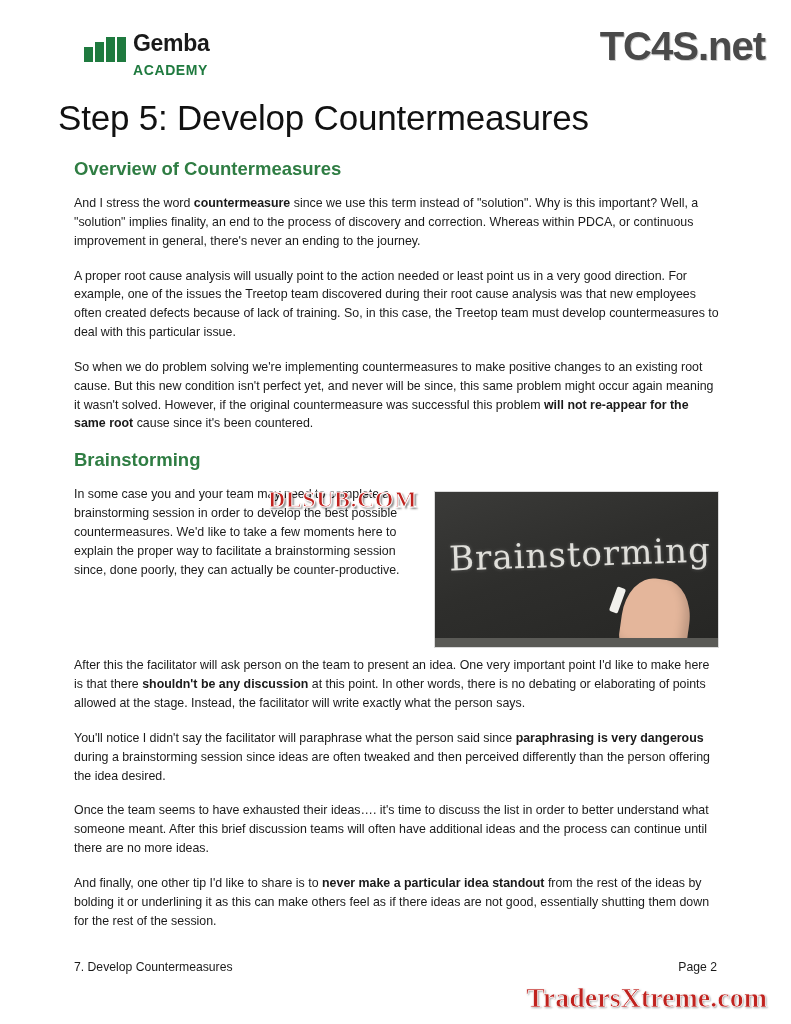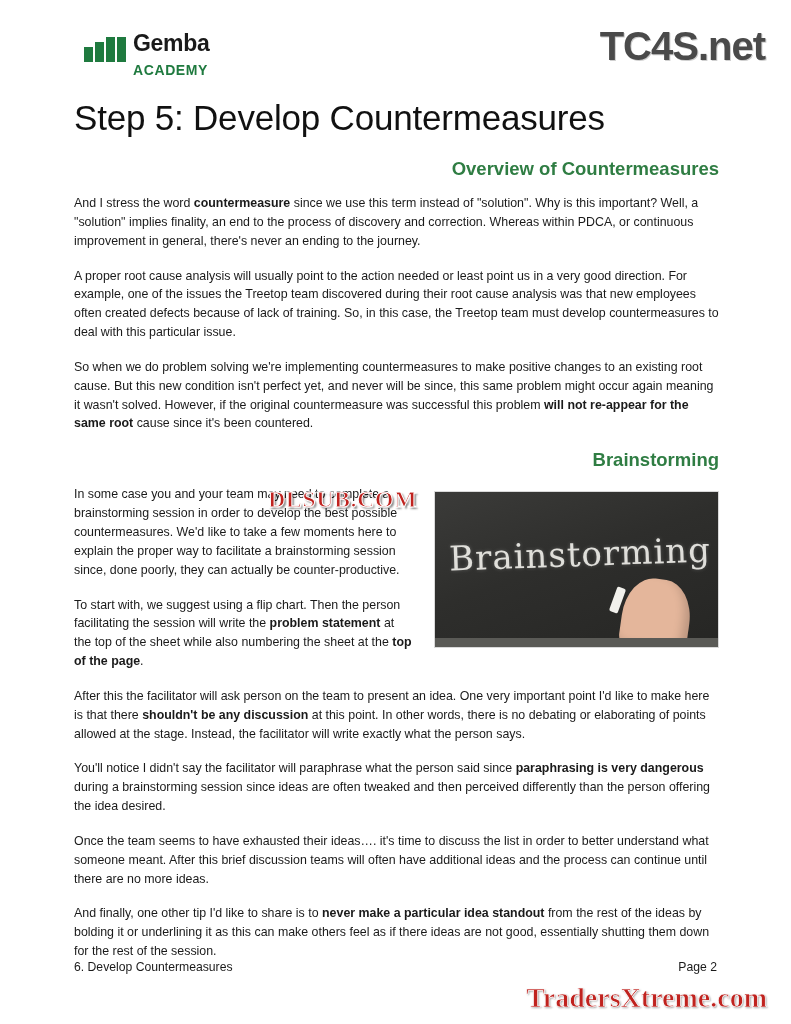--- a/index.html
+++ b/index.html
@@ -79,34 +79,33 @@
     font-size: 40px;
     font-weight: bold;
     color: #4a4a4a;
     letter-spacing: -1px;
     text-shadow: 1px 1px 0 #cfcfcf;
   }
 
   
   h1.doc-title {
     position: absolute;
-    left: 74px;
+    left: 58px;
     top: 98px;
     margin: 0;
     font-size: 35px;
     font-weight: normal;
     letter-spacing: -0.2px;
     color: #111;
   }
   h2.section {
     margin: 0 0 14px 0;
     font-size: 18.5px;
     font-weight: bold;
     color: #2f7d43;
-    text-align: right;
   }
 
   .content {
     position: absolute;
     left: 74px;
     top: 158px;
     width: 645px;
   }
   p {
     margin: 0 0 16px 0;
@@ -244,30 +243,29 @@
 
     <div class="bs-wrap">
       <div class="bs-figure">
         <div class="chalk">Brainstorming</div>
         <div class="chalkstick"></div>
         <div class="hand"></div>
         <div class="ledge"></div>
       </div>
 
       <p>In some case you and your team may need to complete a brainstorming session in order to develop the best possible countermeasures.  We'd like to take a few moments here to explain the proper way to facilitate a brainstorming session since, done poorly, they can actually be counter-productive.</p>
-      <p>To start with, we suggest using a flip chart.  Then the person facilitating the session will write the <b>problem statement</b> at the top of the sheet while also numbering the sheet at the <b>top of the page</b>.</p>
       <div style="clear:both"></div>
       <p>After this the facilitator will ask person on the team to present an idea.  One very important point I'd like to make here is that there <b>shouldn't be any discussion</b> at this point.  In other words, there is no debating or elaborating of points allowed at the stage.  Instead, the facilitator will write exactly what the person says.</p>
       <p>You'll notice I didn't say the facilitator will paraphrase what the person said since <b>paraphrasing is very dangerous</b> during a brainstorming session since ideas are often tweaked and then perceived differently than the person offering the idea desired.</p>
       <p>Once the team seems to have exhausted their ideas…. it's time to discuss the list in order to better understand what someone meant.  After this brief discussion teams will often have additional ideas and the process can continue until there are no more ideas.</p>
       <p>And finally, one other tip I'd like to share is to <b>never make a particular idea standout</b> from the rest of the ideas by bolding it or underlining it as this can make others feel as if there ideas are not good, essentially shutting them down for the rest of the session.</p>
     </div>
   </div>
 
   <div class="wm-mid">DLSUB.COM</div>
 
   <div class="footer">
-    <div>6. Develop Countermeasures</div>
+    <div>7. Develop Countermeasures</div>
     <div>Page  2</div>
   </div>
 
   <div class="wm-bottom">TradersXtreme.com</div>
 </div>
 
 </body></html>

